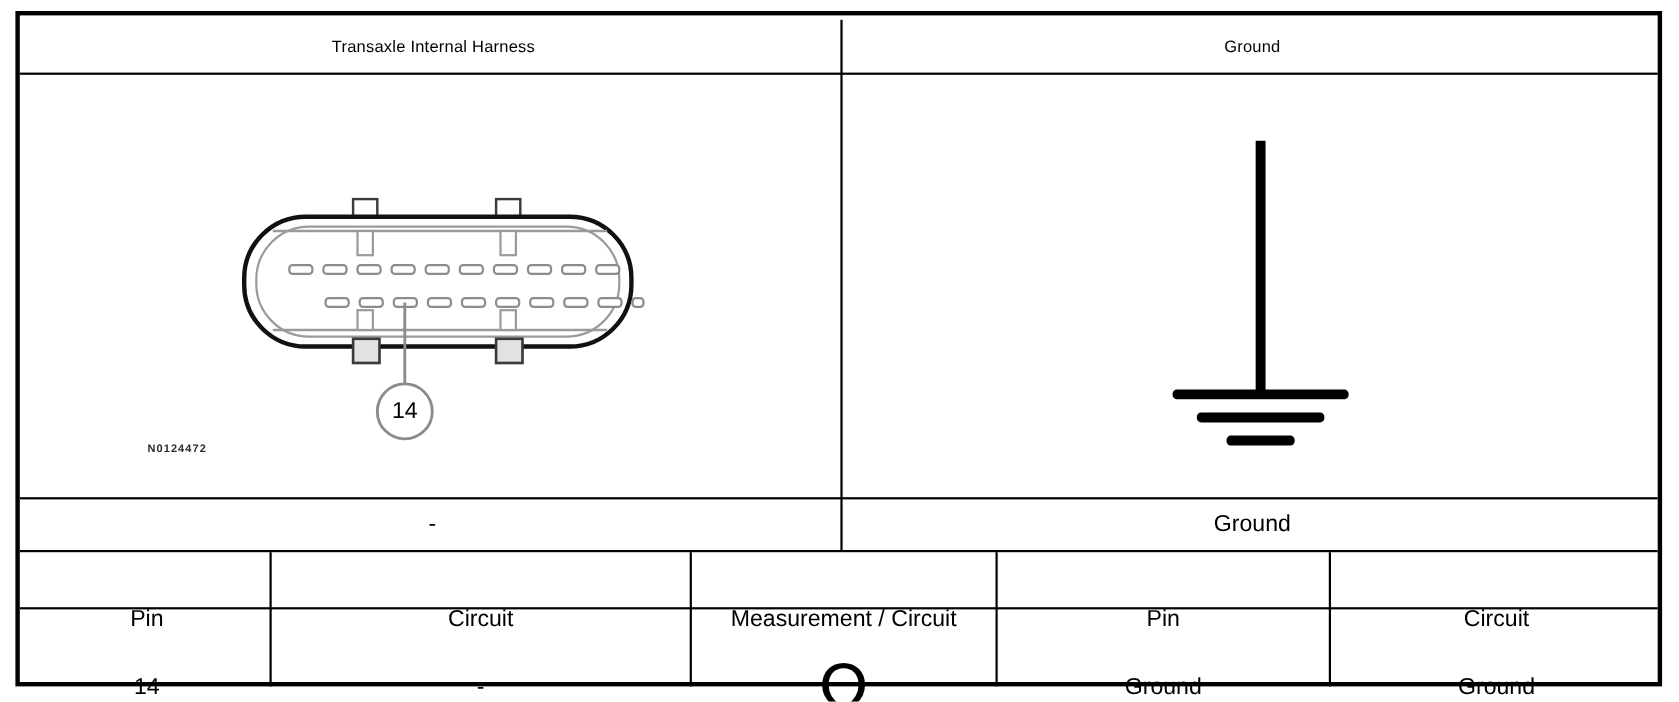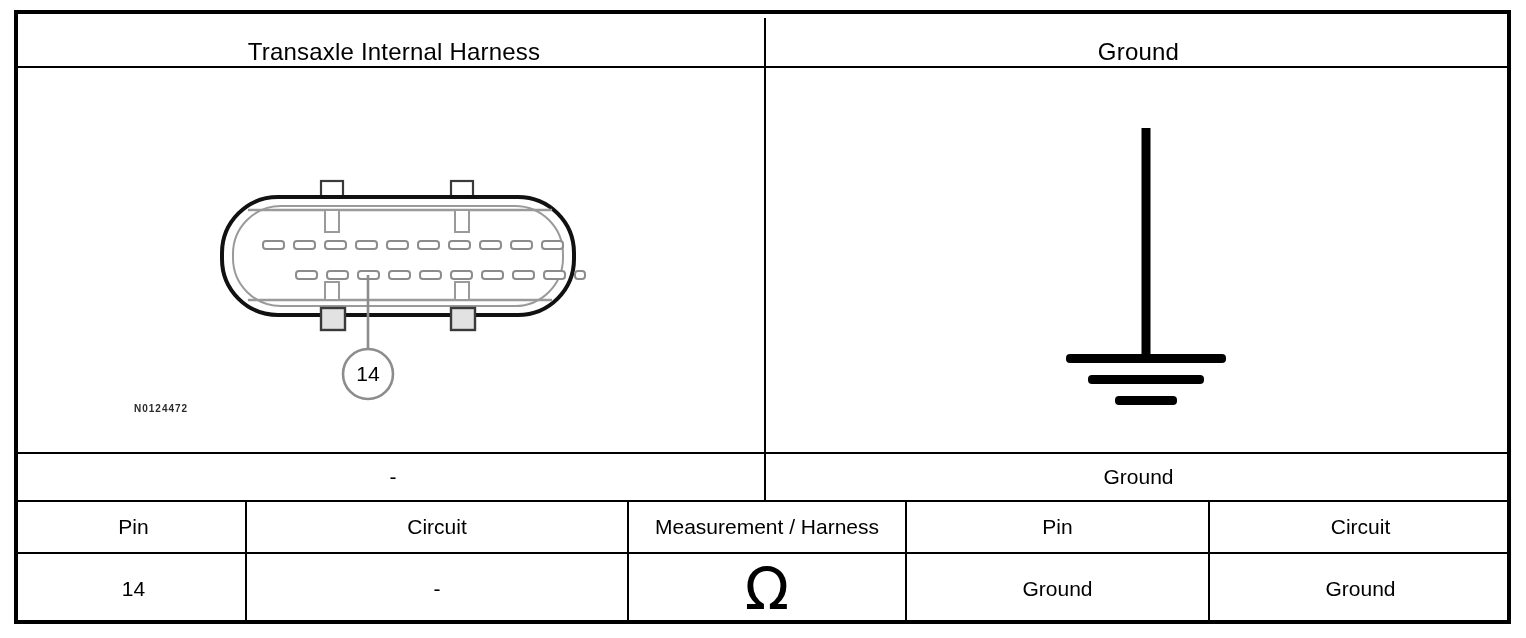--- a/index.html
+++ b/index.html
@@ -43,23 +43,23 @@
     position: absolute;
     top: 0;
     width: 0;
     border-left: 2px solid #000000;
   }
 
   
   .hdr-cell {
     position: absolute;
     display: flex;
-    align-items: flex-end;
+    align-items: center;
     justify-content: center;
-    font-size: 24px;
+    font-size: 15px;
     letter-spacing: 0.2px;
   }
 
   
   .illo-left {
     position: absolute;
     left: 4px;
     top: 56px;
     width: 744px;
     height: 382px;
@@ -110,20 +110,21 @@
   }
 
   
   .tbl-cell {
     position: absolute;
     display: flex;
     align-items: center;
     justify-content: center;
     font-size: 21px;
     text-align: right;
+    margin-top: 36px;
   }
   .omega {
     font-size: 58px;
     line-height: 1;
     font-family: "DejaVu Sans", sans-serif;
     font-weight: 400;
   }
 </style>
 </head>
 <body>
@@ -238,21 +239,21 @@
 
     <div class="hline" style="top:486px; width:1489px;"></div>
 
     <div class="tbl-cell" style="left:4px;   top:488px; width:223px; height:50px;">
       <span>Pin</span>
     </div>
     <div class="tbl-cell" style="left:229px; top:488px; width:380px; height:50px;">
       <span>Circuit</span>
     </div>
     <div class="tbl-cell" style="left:611px; top:488px; width:276px; height:50px;">
-      <span>Measurement / Harness</span>
+      <span>Measurement / Circuit</span>
     </div>
     <div class="tbl-cell" style="left:889px; top:488px; width:301px; height:50px;">
       <span>Pin</span>
     </div>
     <div class="tbl-cell" style="left:1192px; top:488px; width:301px; height:50px;">
       <span>Circuit</span>
     </div>
 
     <div class="hline" style="top:538px; width:1489px;"></div>
 

